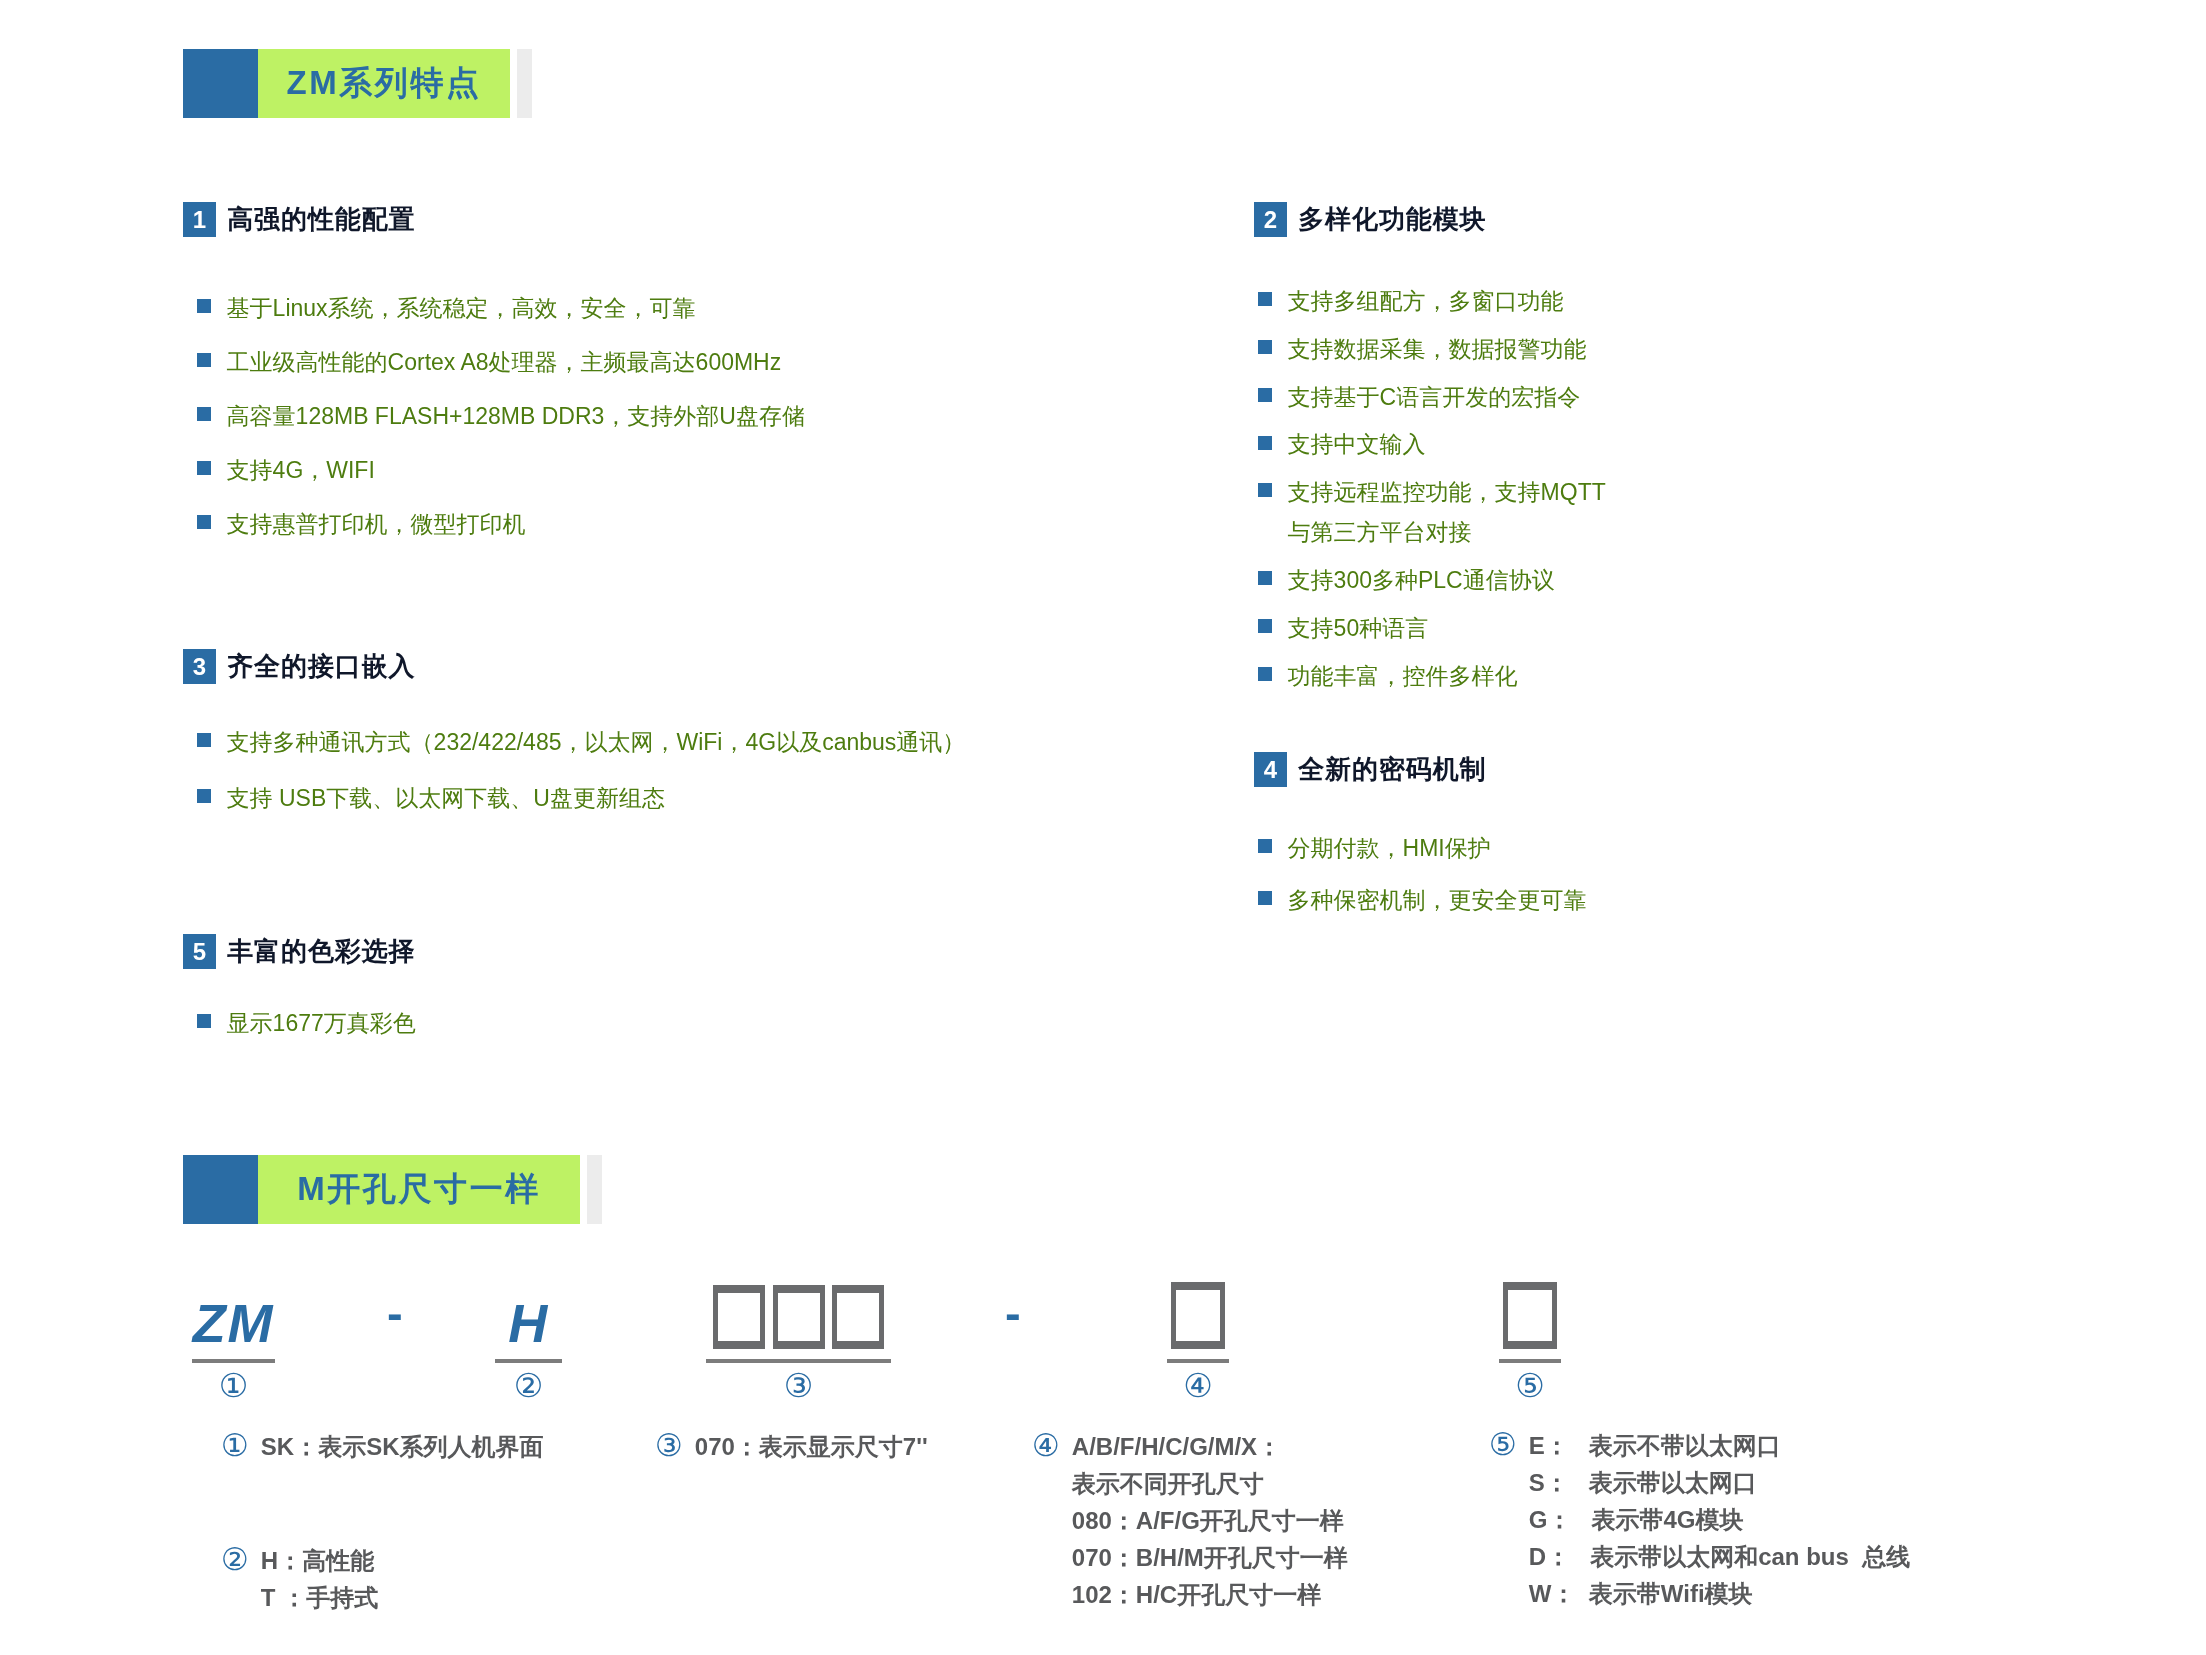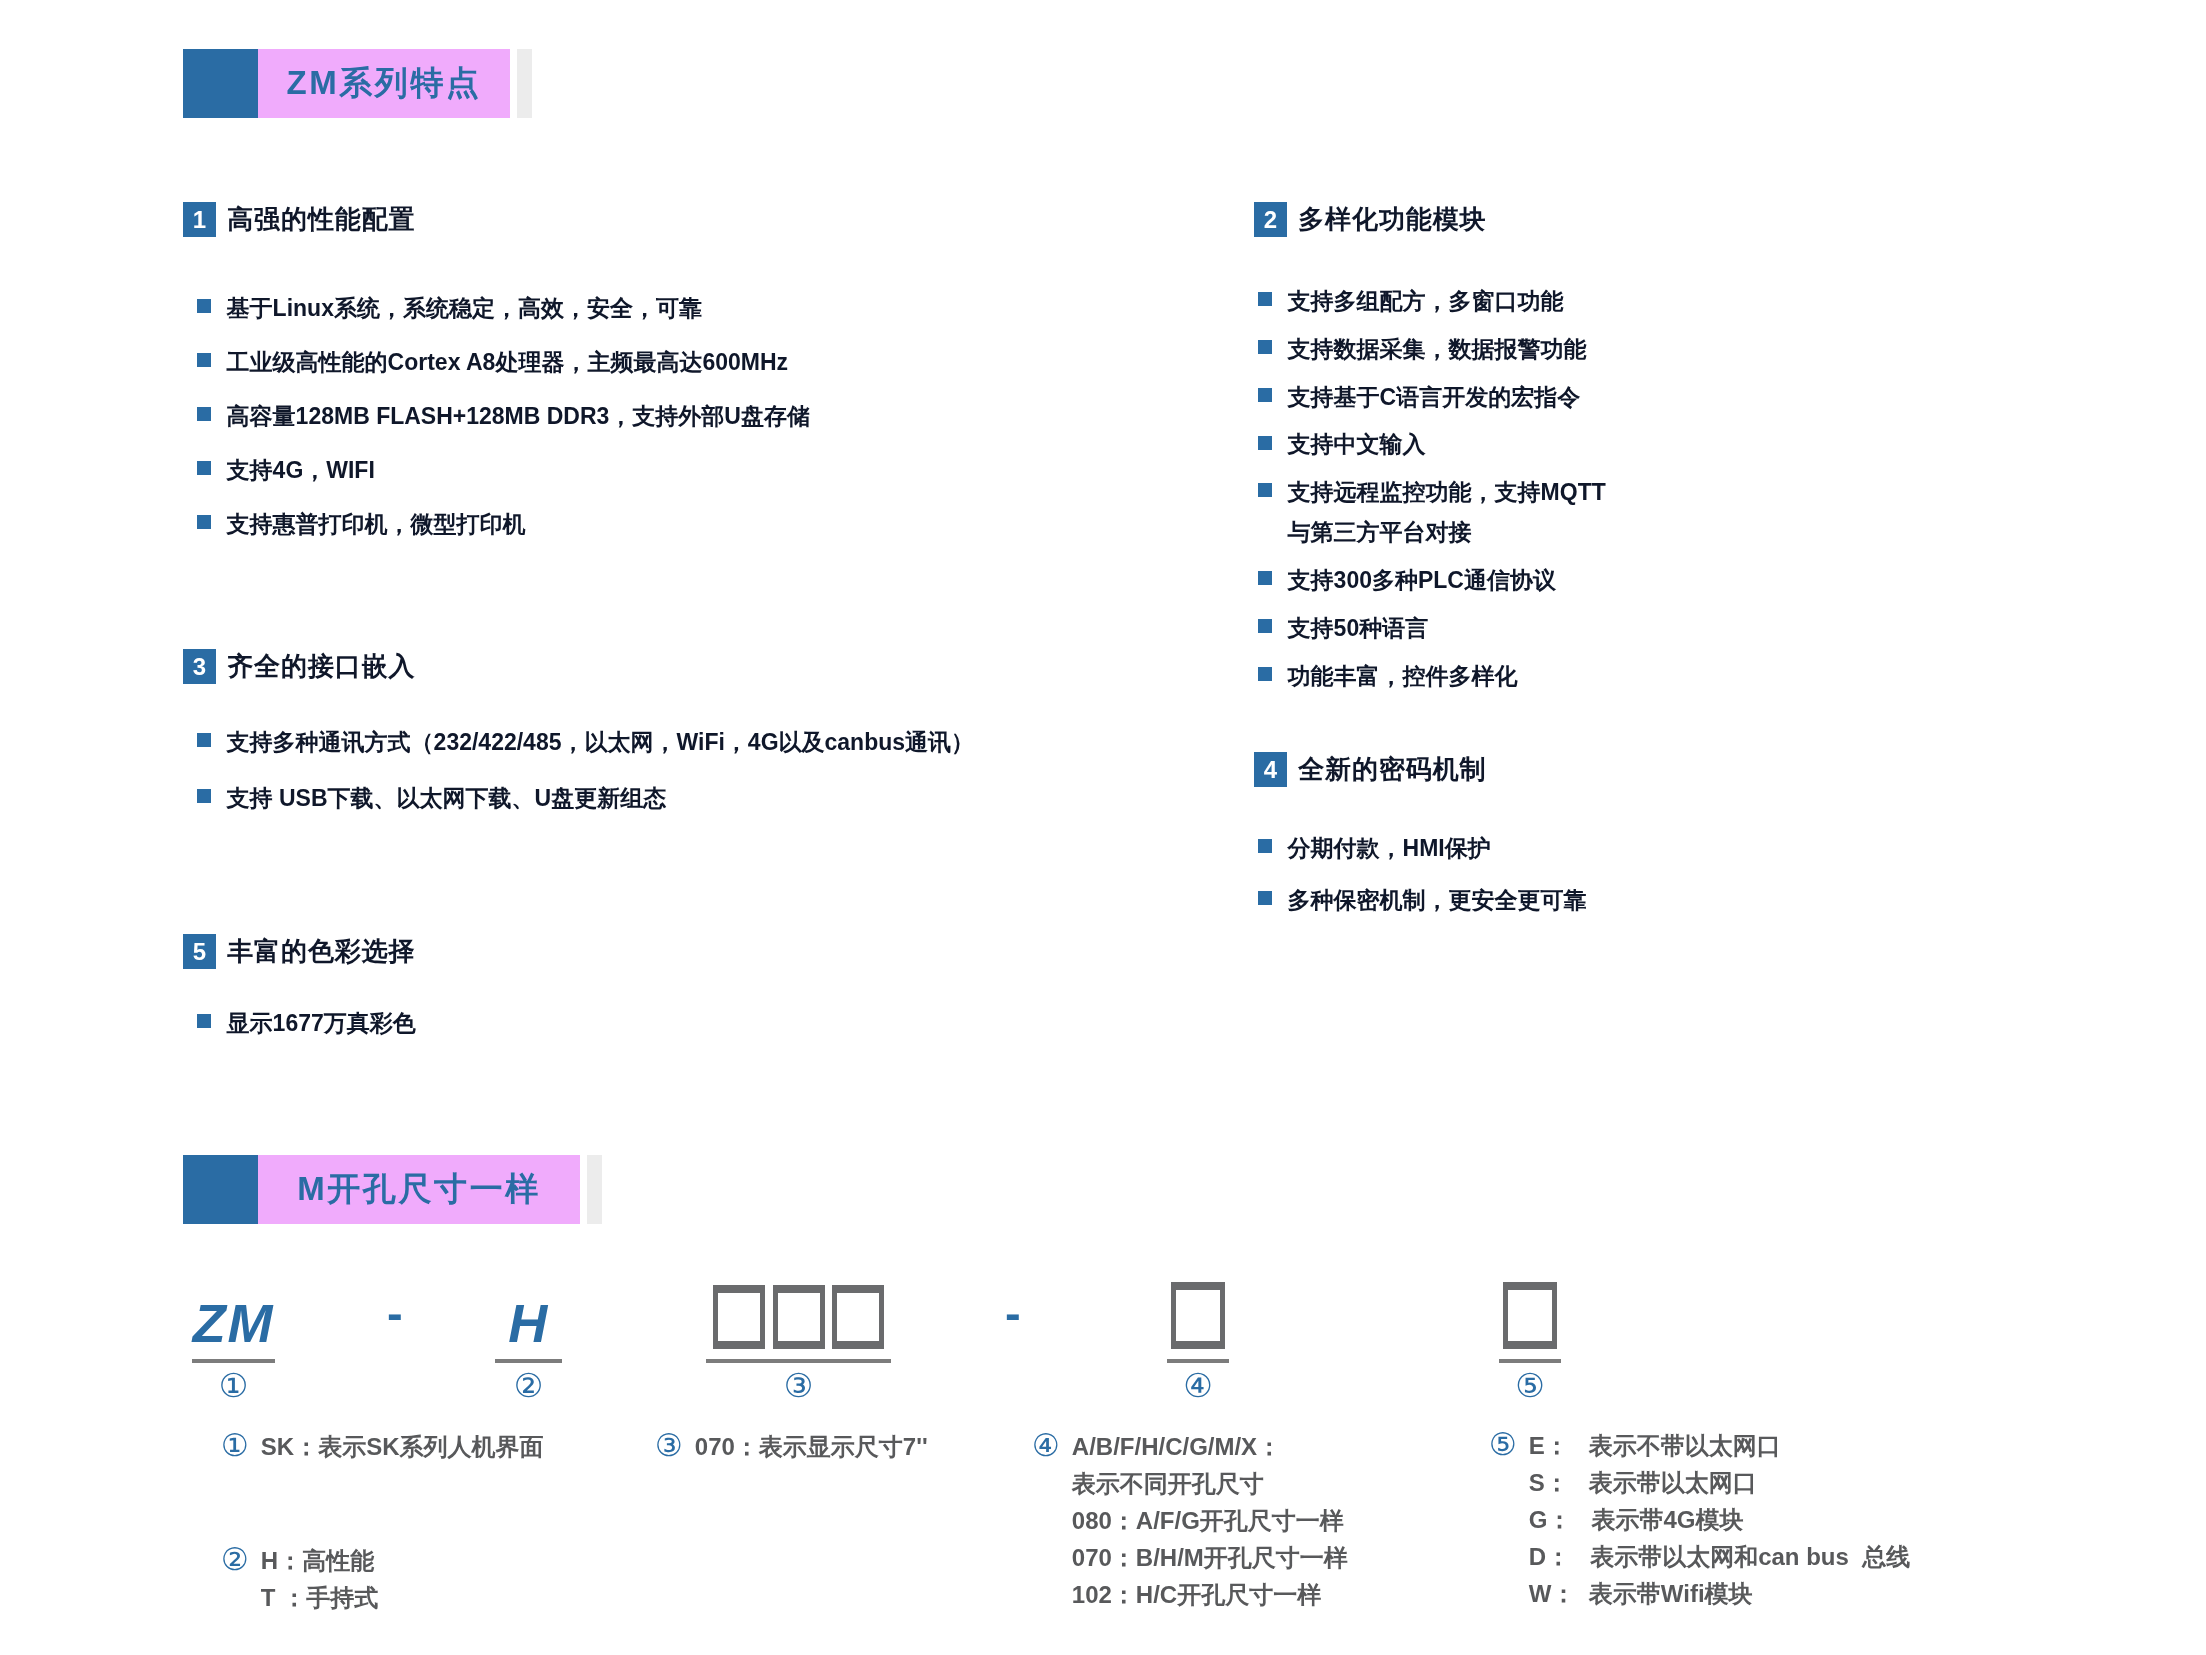--- a/index.html
+++ b/index.html
@@ -3,35 +3,35 @@
 <meta charset="utf-8">
 <style>
   * { margin:0; padding:0; box-sizing:border-box; }
   html,body { background:#ffffff; }
   body { font-family:"Liberation Sans","DejaVu Sans",sans-serif; }
   .page { position:relative; width:2207px; height:1656px; background:#fff; overflow:hidden; }
 
   
   .banner { position:absolute; left:183px; height:69px; display:flex; align-items:stretch; }
   .banner-sq { width:75px; background:#2a6ca4; flex:none; }
-  .banner-bar { background:#f0abfc; display:flex; align-items:center; justify-content:center; }
+  .banner-bar { background:#bef264; display:flex; align-items:center; justify-content:center; }
   .banner-title { font-size:33px; font-weight:bold; color:#2a6ca4; letter-spacing:2.6px; }
   .banner-strip { width:14.7px; background:#ececec; margin-left:7px; flex:none; }
 
   
   .feat-head { position:absolute; display:flex; align-items:center; gap:11.2px; }
   .feat-num { width:33px; height:35px; background:#2a6ca4; color:#fff; font-size:24px; font-weight:bold;
               display:flex; align-items:center; justify-content:center; flex:none; }
   .feat-title { font-size:26px; font-weight:bold; color:#0f172a; letter-spacing:0.9px; }
 
   
   .bullets { position:absolute; list-style:none; }
   .bullet { display:flex; align-items:flex-start; }
   .bullet-sq { width:14px; height:14px; background:#2a6ca4; margin:11.2px 15.6px 0 0; flex:none; }
-  .bullet-text { font-size:23px; font-weight:bold; color:#0f172a; line-height:40px; white-space:pre-line; }
+  .bullet-text { font-size:23px; font-weight:normal; color:#4d7c0f; line-height:40px; white-space:pre-line; }
   .gap-s1 .bullet { margin-bottom:14px; }
   .gap-s2 .bullet { margin-bottom:7.8px; }
   .gap-s3 .bullet { margin-bottom:15.6px; }
   .gap-s4 .bullet { margin-bottom:12px; }
 
   
   .dg-group { position:absolute; top:1282px; text-align:center; }
   .dg-row { height:67px; display:flex; align-items:flex-end; justify-content:center; gap:7.8px;font-style:italic; }
   .dg-code { font-size:54px; font-weight:bold; color:#2a6ca4; line-height:0.92; letter-spacing:1.7px; }
   .dg-box { width:52px; height:64px; border:5.2px solid #6a6b6d; border-top-width:8.6px; border-bottom-width:8.6px; background:#fff; flex:none; }

